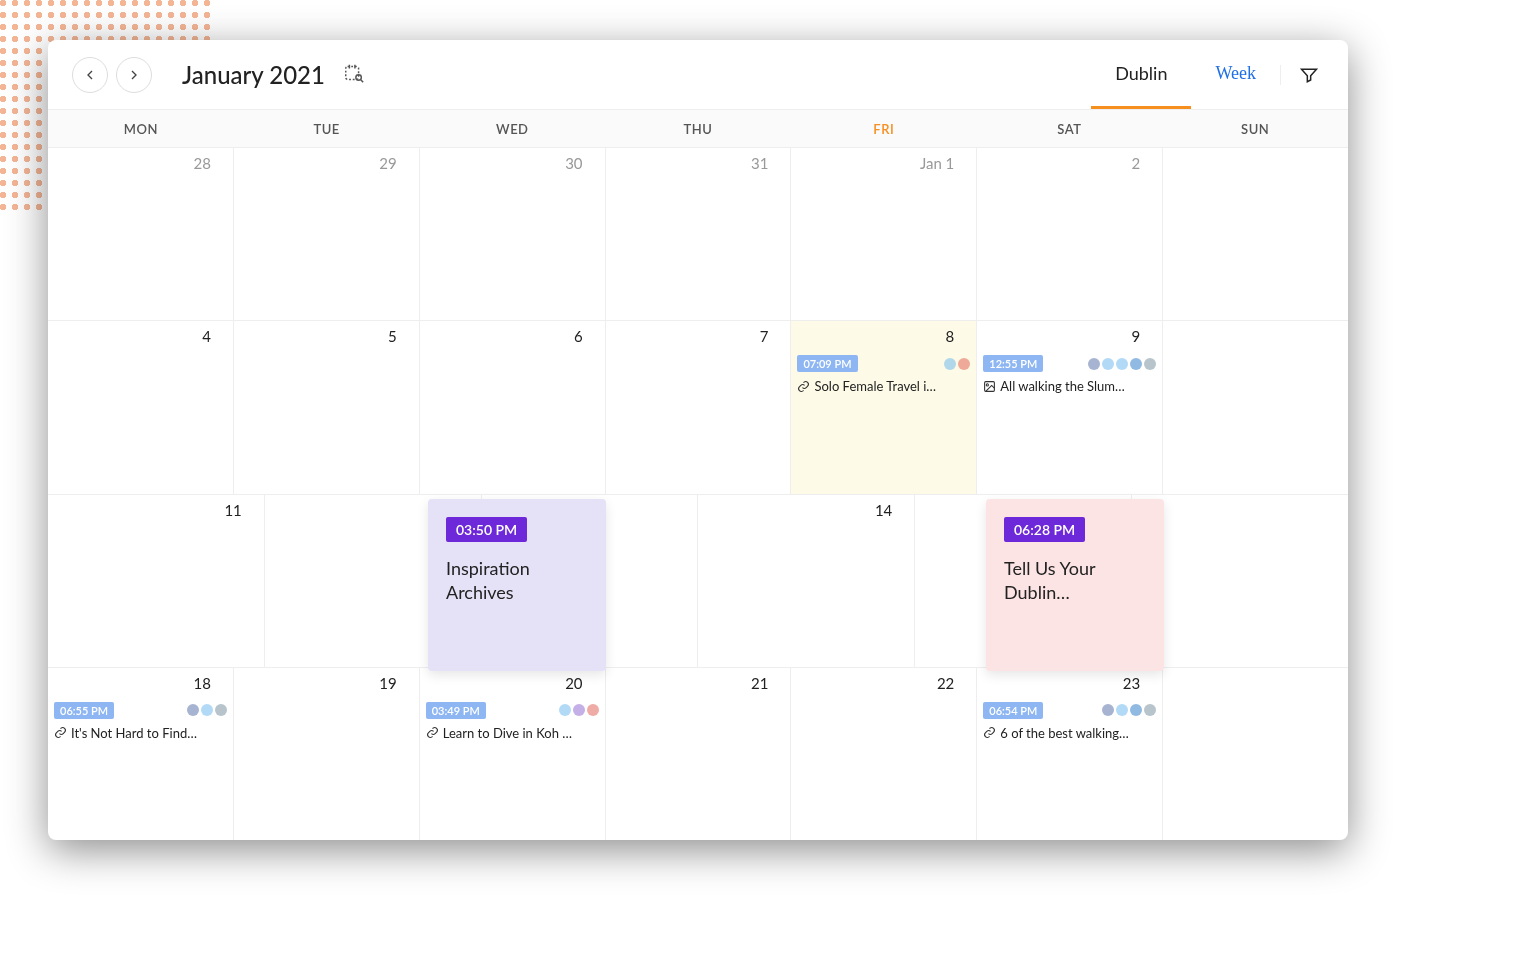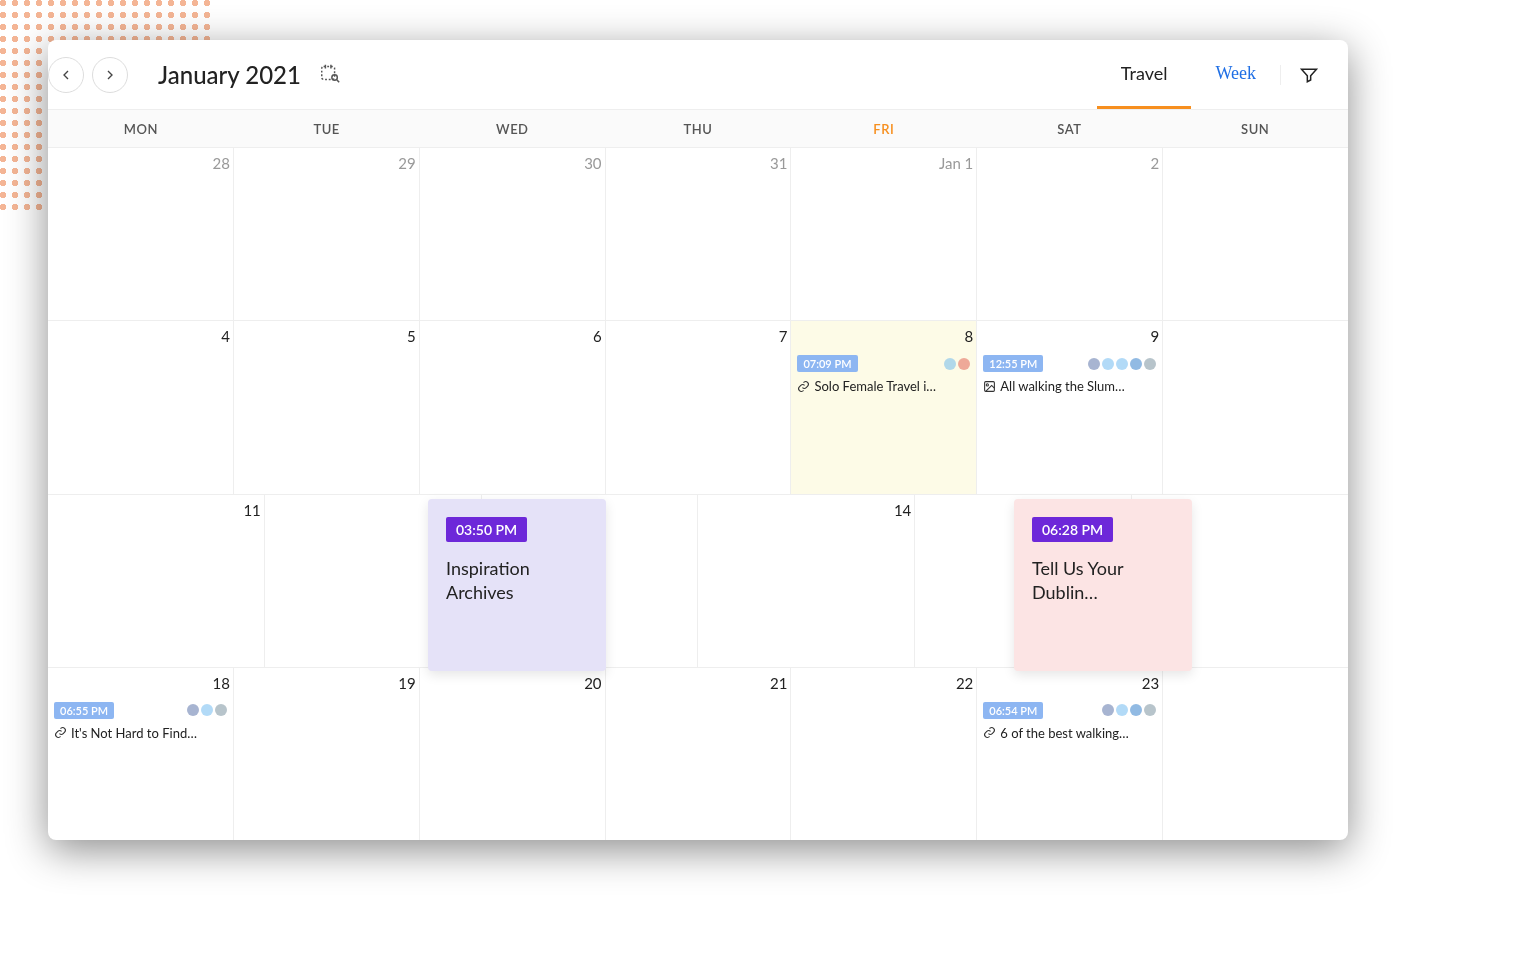--- a/index.html
+++ b/index.html
@@ -32,21 +32,21 @@
     display: flex;
     flex-direction: column;
   }
 
   
   .topbar {
     height: 70px;
     display: flex;
     align-items: center;
     border-bottom: 1px solid #eee;
-    padding: 0 12px 0 0;
+    padding: 0 12px 0 24px;
   }
   .nav-btn {
     width: 36px; height: 36px;
     border-radius: 50%;
     border: 1px solid #ddd;
     display: flex; align-items: center; justify-content: center;
     margin-right: 8px;
     cursor: pointer;
     background:#fff;
   }
@@ -112,21 +112,21 @@
   .cell {
     flex:1;
     border-right:1px solid #eee;
     position:relative;
     padding:6px;
     overflow:hidden;
   }
   .cell:last-child { border-right:none; }
   .datelabel {
     position:absolute;
-    right:3px; top:6px;
+    right:22px; top:6px;
     font-size:15px;
     color:#999;
   }
   .datelabel.inmonth { color:#222; }
 
   
   .overlay-card {
     position:absolute;
     border-radius:4px;
     padding:18px;
@@ -218,21 +218,21 @@
     <div class="search-cal">
       <svg width="22" height="22" viewBox="0 0 24 24" fill="none" stroke="#555" stroke-width="1.6">
         <rect x="3" y="5" width="14" height="14" rx="2" stroke-dasharray="2 2"></rect>
         <path d="M7 3v4M13 3v4"></path>
         <circle cx="17" cy="17" r="3"></circle>
           <path d="M19.5 19.5L22 22"></path>
       </svg>
     </div>
     <div class="spacer"></div>
     <div class="tabs">
-      <div class="tab active">Travel</div>
+      <div class="tab active">Dublin</div>
       <div class="tab blue">Week</div>
     </div>
     <div class="filter">
       <svg width="20" height="20" viewBox="0 0 24 24" fill="none" stroke="#222" stroke-width="1.8">
         <path d="M3 5h18l-7 8v5l-4 2v-7L3 5z"></path>
       </svg>
     </div>
   </div>
 
   <div class="dayheader">
@@ -357,20 +357,37 @@
               </svg>
               <span>It's Not Hard to Find…</span>
             </div>
           </div>
         </div>
         <div class="cell">
           <div class="datelabel inmonth">19</div>
         </div>
         <div class="cell">
           <div class="datelabel inmonth">20</div>
+          <div class="evt">
+            <div class="row1">
+              <span class="chip">03:49 PM</span>
+              <span class="icons">
+                <span class="ic tw"></span>
+                <span class="ic ig"></span>
+                <span class="ic gp"></span>
+              </span>
+            </div>
+            <div class="row2">
+              <svg width="13" height="13" viewBox="0 0 24 24" fill="none" stroke="#333" stroke-width="2">
+                <path d="M10 14a5 5 0 0 0 7 0l3-3a5 5 0 0 0-7-7l-1 1"></path>
+                <path d="M14 10a5 5 0 0 0-7 0l-3 3a5 5 0 0 0 7 7l1-1"></path>
+              </svg>
+              <span>Learn to Dive in Koh …</span>
+            </div>
+          </div>
         </div>
         <div class="cell">
           <div class="datelabel inmonth">21</div>
         </div>
         <div class="cell">
           <div class="datelabel inmonth">22</div>
         </div>
         <div class="cell">
           <div class="datelabel inmonth">23</div>
           <div class="evt">
@@ -393,18 +410,18 @@
           </div>
         </div>
         <div class="cell"></div>
       </div>
     </div>
 
   <div class="overlay-card ov-purple" style="left:380px; top:459px; width:178px; height:172px;">
     <span class="timechip">03:50 PM</span>
     <div class="ov-title">Inspiration Archives</div>
   </div>
-  <div class="overlay-card ov-pink" style="left:938px; top:459px; width:178px; height:172px;margin-left:28px;">
+  <div class="overlay-card ov-pink" style="left:938px; top:459px; width:178px; height:172px;">
     <span class="timechip">06:28 PM</span>
     <div class="ov-title">Tell Us Your Dublin…</div>
   </div>
 
 </div>
 
 </body></html>

